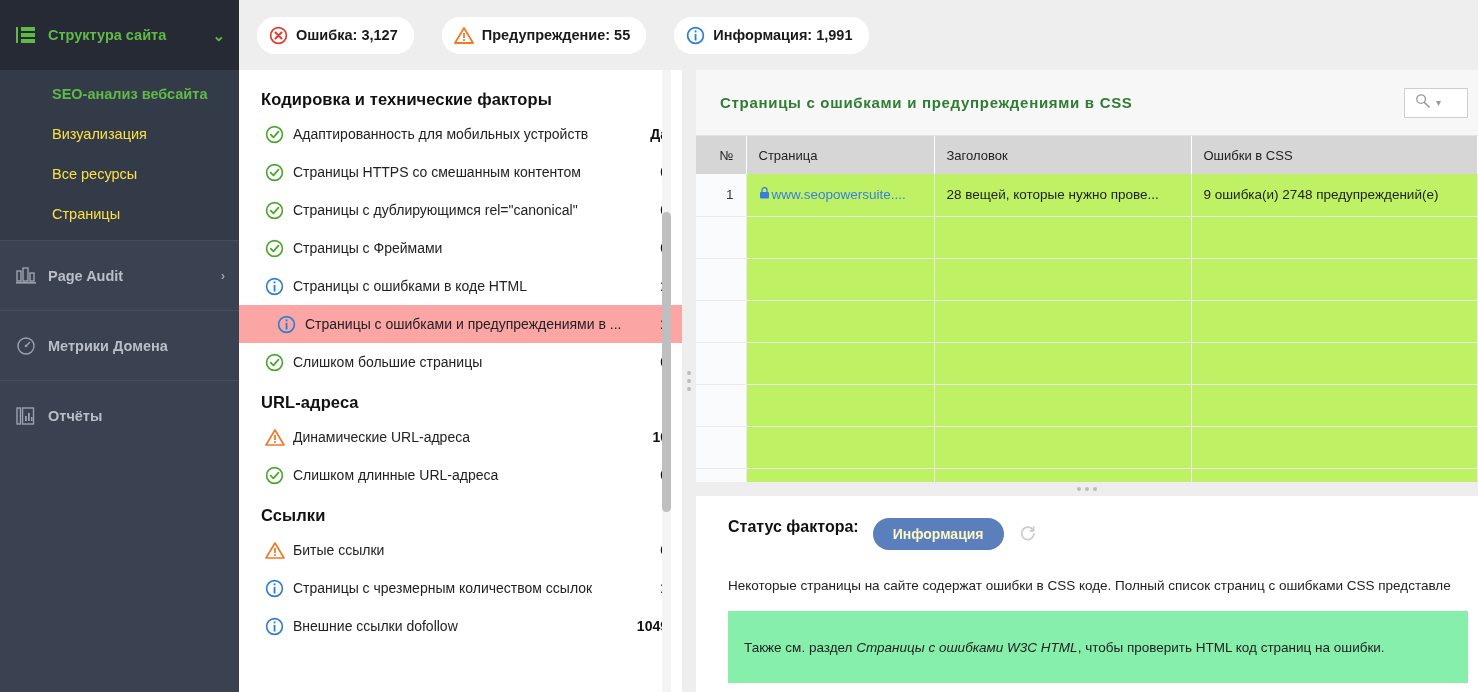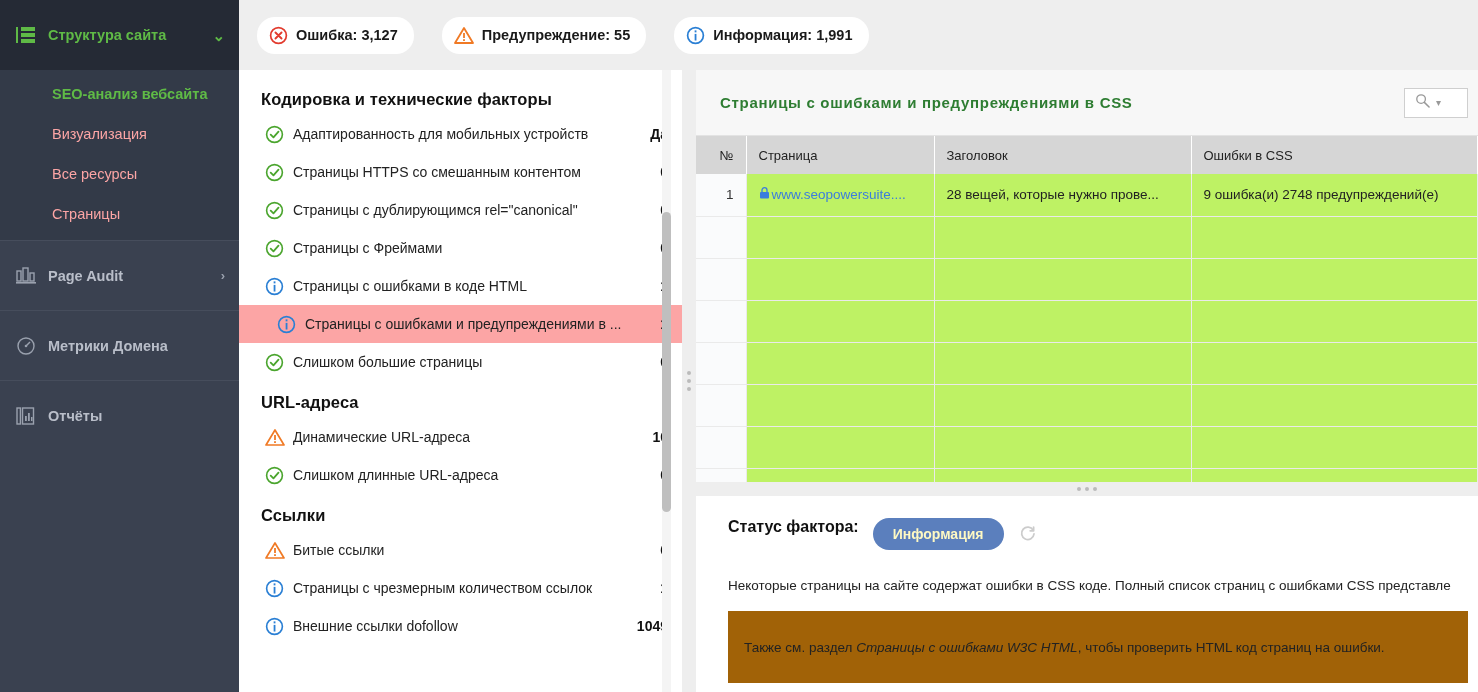--- a/index.html
+++ b/index.html
@@ -56,21 +56,21 @@
     padding: 4px 16px 6px 0;
     text-align: right;
   }
   .sb-sub-item {
     height: 40px;
     display: flex;
     align-items: center;
     padding-left: 52px;
     box-sizing: border-box;
     font-size: 14.5px;
-    color: #fca5a5;
+    color: #fde047;
   }
   .sb-sub-item.active {
     color: #5fba46;
     font-weight: bold;
   }
   .sb-group {
     height: 70px;
     display: flex;
     align-items: center;
     padding: 0 14px 0 16px;
@@ -313,21 +313,21 @@
   }
   .refresh-ic { display: flex; align-items: center; }
   .status-desc {
     font-size: 13.5px;
     color: #222;
     white-space: nowrap;
     margin-bottom: 18px;
     margin-top: 28px;
   }
   .note-box {
-    background: #a16207;
+    background: #86efac;
     width: 740px;
     height: 72px;
     display: flex;
     align-items: center;
     padding-left: 16px;
     box-sizing: border-box;
     font-size: 13.5px;
     color: #222;
   }
   .note-box em { font-style: italic; }

